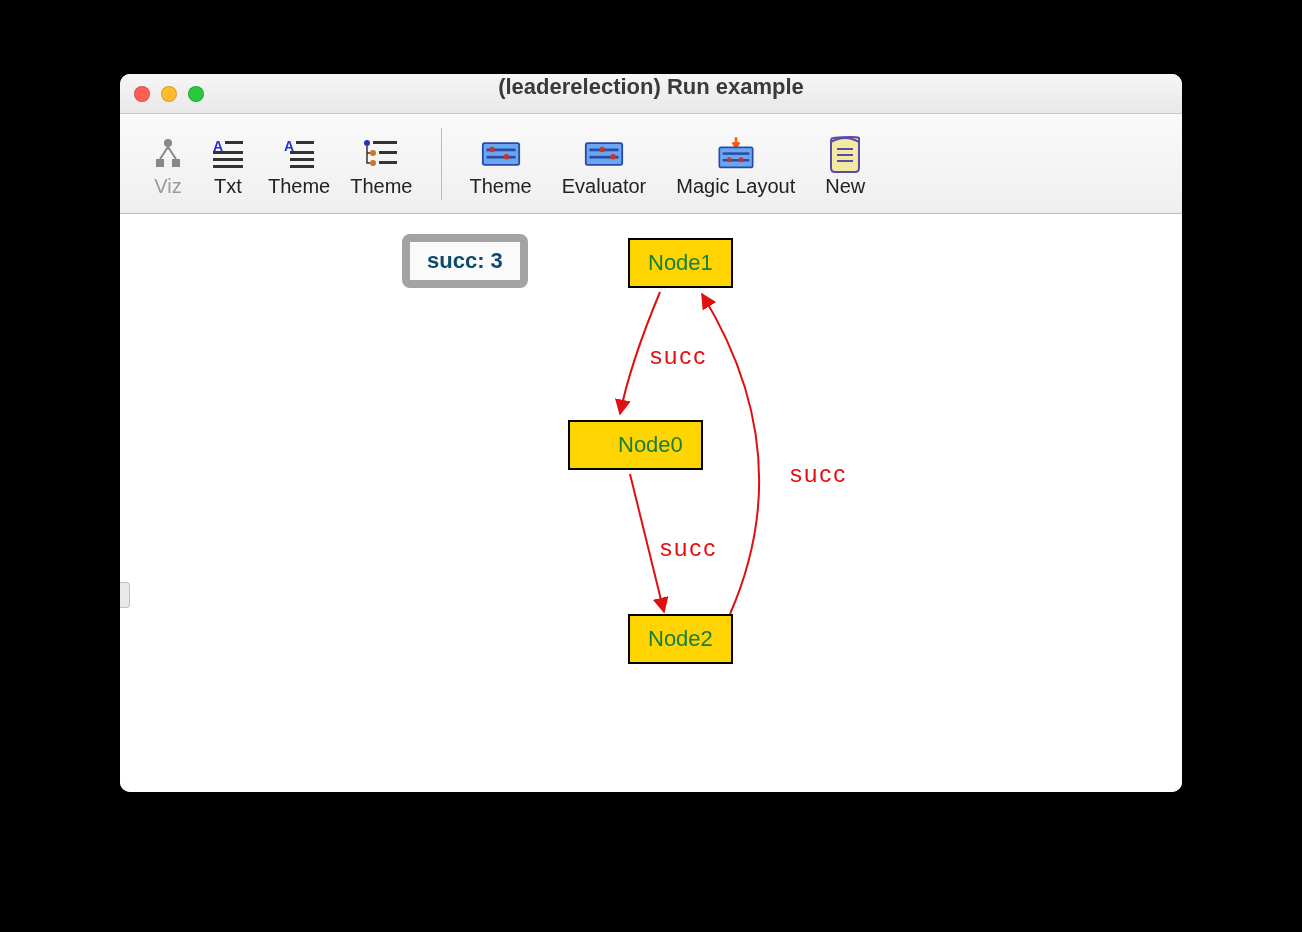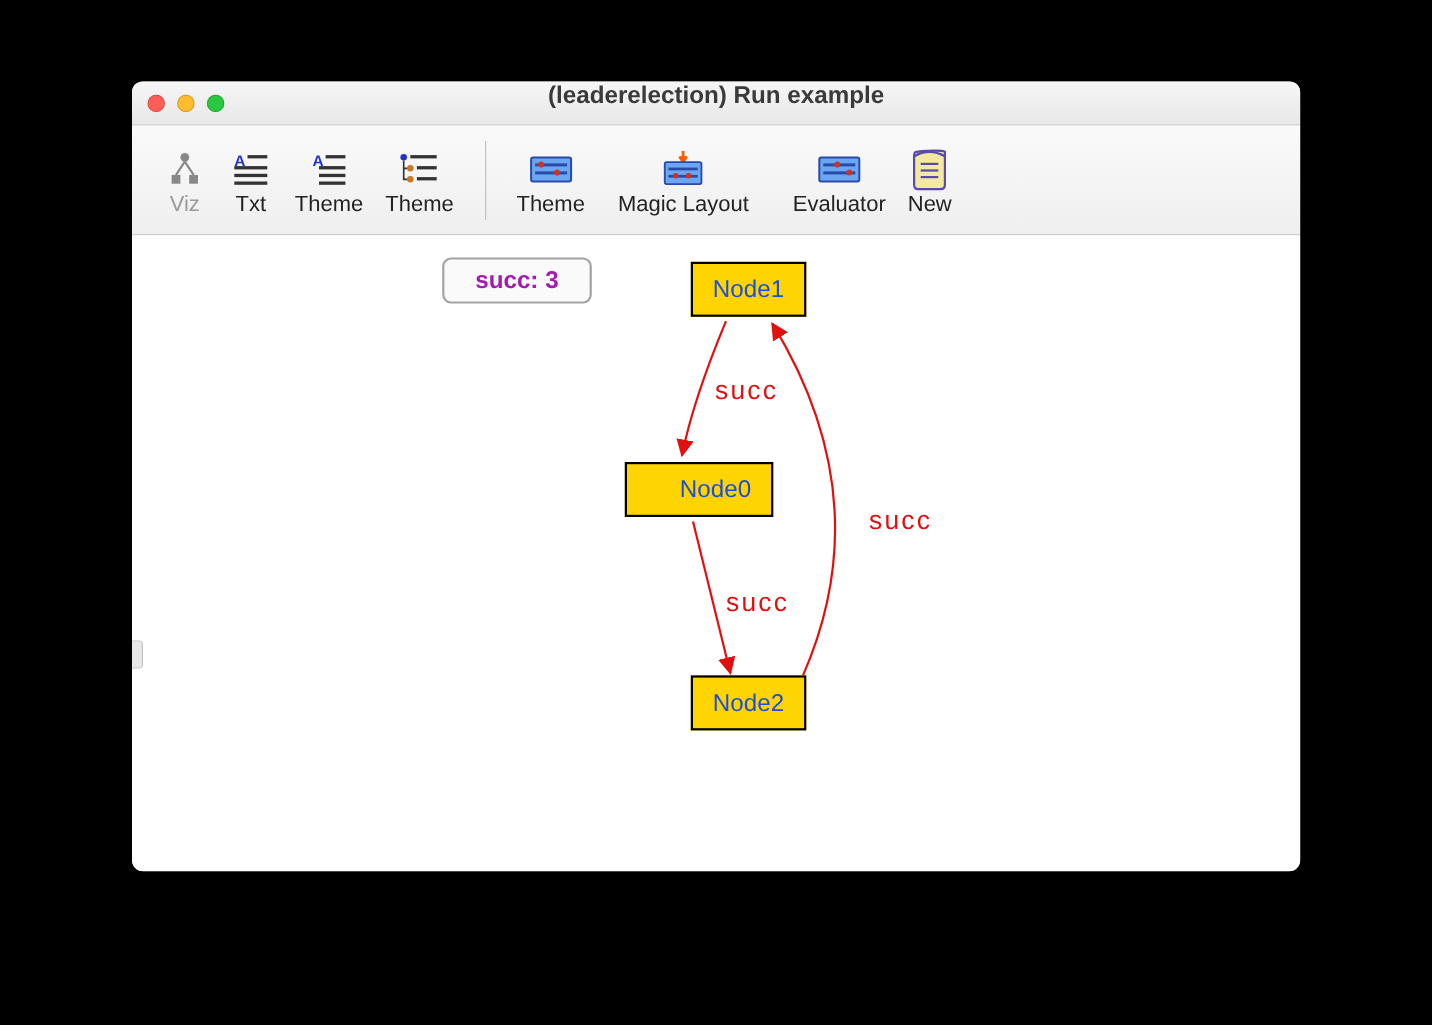--- a/index.html
+++ b/index.html
@@ -97,35 +97,35 @@
   .content {
     position: relative;
     width: 100%;
     height: calc(100% - 140px);
     background: #ffffff;
   }
   .legend-box {
     position: absolute;
     left: 282px;
     top: 20px;
-    border: 2px solid #a3a3a3;
+    border: 8px solid #a3a3a3;
     border-radius: 8px;
     background: #fafafa;
-    padding: 6px 28px;
-    color: #a21caf;
+    padding: 6px 17px;
+    color: #0c4a6e;
     font-weight: 700;
     font-size: 22px;
   }
   .node-box {
     position: absolute;
     background: #ffd400;
     border: 2px solid #000;
     padding: 10px 18px;
     font-size: 22px;
-    color: #1d4ed8;
+    color: #15803d;
   }
   .edge-label {
     position: absolute;
     color: #e01010;
     font-size: 24px;
     letter-spacing: 2px;
   }
   svg.edges {
     position:absolute; left:0; top:0; width:100%; height:100%;
     pointer-events:none;
@@ -222,47 +222,47 @@
             <rect x="2" y="6" width="40" height="24" rx="2" fill="#6aa7f0" stroke="#2a4aaa" stroke-width="2"></rect>
             <rect x="6" y="12" width="32" height="3" fill="#2a4aaa"></rect>
             <rect x="6" y="20" width="32" height="3" fill="#2a4aaa"></rect>
             <circle cx="12" cy="13" r="3" fill="#cc3322"></circle>
             <circle cx="28" cy="21" r="3" fill="#cc3322"></circle>
           </svg>
         </div>
         <div class="lbl">Theme</div>
       </div>
 
+      <div class="tb-btn" style="padding-left:20px;">
+        <div class="ic">
+          <svg width="44" height="36" viewBox="0 0 44 36">
+            <rect x="2" y="6" width="40" height="24" rx="2" fill="#6aa7f0" stroke="#2a4aaa" stroke-width="2"></rect>
+            <rect x="6" y="12" width="32" height="3" fill="#2a4aaa"></rect>
+            <rect x="6" y="20" width="32" height="3" fill="#2a4aaa"></rect>
+            <circle cx="20" cy="13" r="3" fill="#cc3322"></circle>
+            <circle cx="32" cy="21" r="3" fill="#cc3322"></circle>
+          </svg>
+        </div>
+        <div class="lbl">Evaluator</div>
+      </div>
+
       <div class="tb-btn" style="padding-left:20px;padding-right:20px;">
         <div class="ic">
           <svg width="48" height="40" viewBox="0 0 48 40">
             <path d="M24 0 L24 8 M20 6 L24 12 L28 6" stroke="#ff5a00" stroke-width="3" fill="#ff5a00"></path>
             <rect x="4" y="12" width="40" height="24" rx="2" fill="#6aa7f0" stroke="#2a4aaa" stroke-width="2"></rect>
             <rect x="8" y="18" width="32" height="3" fill="#2a4aaa"></rect>
             <rect x="8" y="26" width="32" height="3" fill="#2a4aaa"></rect>
             <circle cx="16" cy="27" r="3" fill="#cc3322"></circle>
             <circle cx="30" cy="27" r="3" fill="#cc3322"></circle>
           </svg>
         </div>
         <div class="lbl">Magic Layout</div>
       </div>
 
-      <div class="tb-btn" style="padding-left:20px;">
-        <div class="ic">
-          <svg width="44" height="36" viewBox="0 0 44 36">
-            <rect x="2" y="6" width="40" height="24" rx="2" fill="#6aa7f0" stroke="#2a4aaa" stroke-width="2"></rect>
-            <rect x="6" y="12" width="32" height="3" fill="#2a4aaa"></rect>
-            <rect x="6" y="20" width="32" height="3" fill="#2a4aaa"></rect>
-            <circle cx="20" cy="13" r="3" fill="#cc3322"></circle>
-            <circle cx="32" cy="21" r="3" fill="#cc3322"></circle>
-          </svg>
-        </div>
-        <div class="lbl">Evaluator</div>
-      </div>
-
       <div class="tb-btn">
         <div class="ic">
           <svg width="36" height="40" viewBox="0 0 36 40">
             <path d="M6 4 Q4 4 4 8 L4 34 Q4 38 8 38 L28 38 Q32 38 32 34 L32 4 Q28 2 6 4 Z" fill="#f3e9a0" stroke="#5a4aaa" stroke-width="2"></path>
             <path d="M4 8 Q18 0 32 8" fill="none" stroke="#5a4aaa" stroke-width="2"></path>
             <rect x="10" y="14" width="16" height="2" fill="#5a4aaa"></rect>
             <rect x="10" y="20" width="16" height="2" fill="#5a4aaa"></rect>
             <rect x="10" y="26" width="16" height="2" fill="#5a4aaa"></rect>
           </svg>
         </div>

